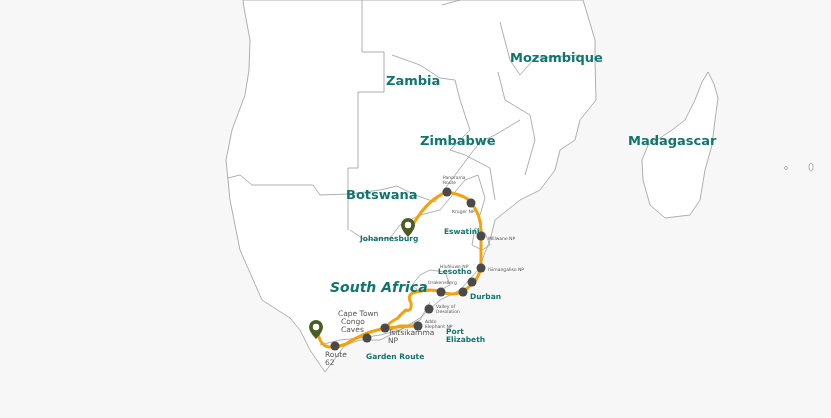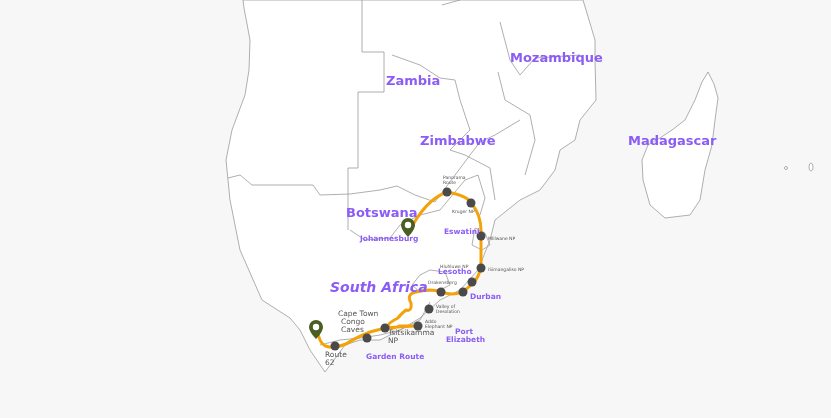--- a/index.html
+++ b/index.html
@@ -3,21 +3,21 @@
 <meta charset="utf-8">
 <style>
   html, body { margin:0; padding:0; }
   body { width:831px; height:418px; background:#f7f7f7; overflow:hidden; position:relative; font-family:"DejaVu Sans", sans-serif; }
   #map { position:absolute; left:0; top:0; width:831px; height:418px; }
   .land { fill:#ffffff; stroke:#9a9a9a; stroke-width:0.8; }
   .border { fill:none; stroke:#9a9a9a; stroke-width:0.8; }
   .route { fill:none; stroke:#f4a20b; stroke-width:3; stroke-linecap:round; stroke-linejoin:round; }
   .stop { fill:#4a4a4a; }
   .pin { fill:#4a5e23; }
-  .lbl { position:absolute; white-space:nowrap; color:#8b5cf6; line-height:1.05; }
+  .lbl { position:absolute; white-space:nowrap; color:#0f766e; line-height:1.05; }
   .country { font-weight:bold; font-size:13px; }
   .country-lg { font-weight:bold; font-size:14px;font-style:italic; }
   .city { font-weight:bold; font-size:7.5px; }
   .place { font-size:7.5px; color:#555; }
   .tiny { font-size:4.5px; color:#555; }
 </style>
 </head>
 <body>
 
 <svg id="map" viewBox="0 0 831 418" xmlns="http://www.w3.org/2000/svg">
@@ -60,29 +60,29 @@
   <g>
     <path class="pin" d="M316,320 a7,7 0 0 1 7,7 c0,5 -7,12 -7,12 c0,0 -7,-7 -7,-12 a7,7 0 0 1 7,-7 Z"></path>
     <circle cx="316" cy="327" r="3.2" fill="#fff"></circle>
   </g>
 </svg>
 
 <div class="lbl country" style="left:386px;top:74px;">Zambia</div>
 <div class="lbl country" style="left:510px;top:51px;">Mozambique</div>
 <div class="lbl country" style="left:420px;top:134px;">Zimbabwe</div>
 <div class="lbl country" style="left:628px;top:134px;">Madagascar</div>
-<div class="lbl country" style="left:346px;top:188px;margin-top:18px;">Botswana</div>
+<div class="lbl country" style="left:346px;top:188px;">Botswana</div>
 <div class="lbl country-lg" style="left:330px;top:280px;">South Africa</div>
 <div class="lbl city" style="left:410px;top:268px;padding-left:28px;">Lesotho</div>
 <div class="lbl city" style="left:444px;top:228px;">Eswatini</div>
 
 <div class="lbl city" style="left:360px;top:235px;">Johannesburg</div>
 <div class="lbl city" style="left:470px;top:293px;">Durban</div>
 <div class="lbl city" style="left:446px;top:328px;text-align:right;">
-  <span style="display:inline-block;width:36px;white-space:normal;text-align:center;">Port Elizabeth</span>
+  <span style="display:inline-block;width:36px;white-space:normal;text-align:left;">Port Elizabeth</span>
 </div>
 <div class="lbl place" style="left:298px;top:310px;margin-left:40px;">Cape Town</div>
 <div class="lbl city" style="left:366px;top:353px;">Garden Route</div>
 
 <div class="lbl tiny" style="left:443px;top:176px;">
   <span style="display:inline-block;width:20px;white-space:normal;">Panorama Route</span>
 </div>
 <div class="lbl tiny" style="left:452px;top:210px;">Kruger NP</div>
 <div class="lbl tiny" style="left:488px;top:237px;">Mlilwane NP</div>
 <div class="lbl tiny" style="left:488px;top:268px;">iSimangaliso NP</div>

